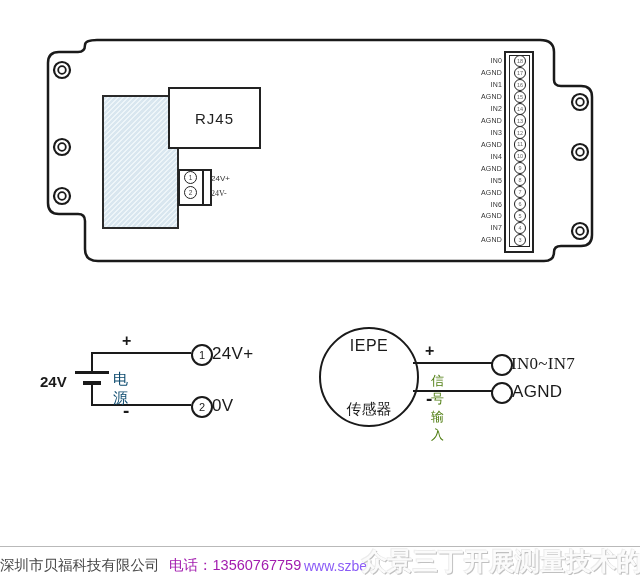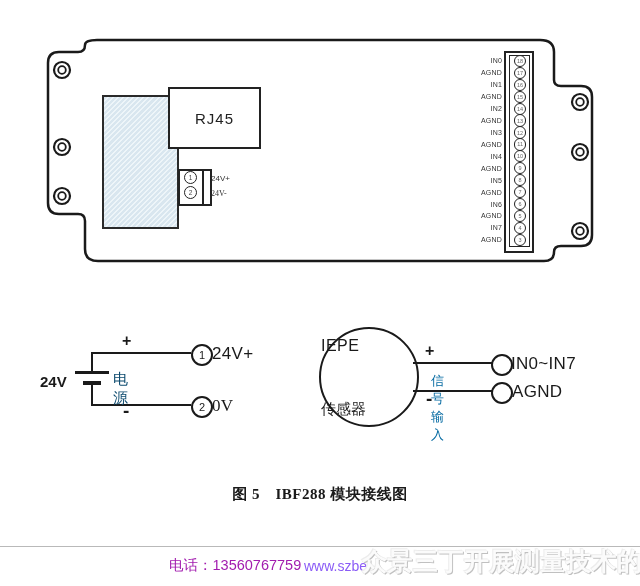--- a/index.html
+++ b/index.html
@@ -29,25 +29,25 @@
   .tpin{width:10.2px;height:10.2px;margin-left:12px;border:1.3px solid #222;border-radius:50%;
         background:#fff;display:flex;align-items:center;justify-content:center;
         font-size:5.5px;color:#666;flex:0 0 auto;}
   
   .wire{position:absolute;background:#1a1a1a;}
   .term-circle{position:absolute;width:18px;height:18px;border:2.2px solid #1a1a1a;border-radius:50%;
                background:#fff;display:flex;align-items:center;justify-content:center;font-size:11px;color:#1a1a1a;}
   .big-label{position:absolute;font-size:17px;color:#1a1a1a;transform:translateY(-50%);letter-spacing:.3px;}
   .sign{position:absolute;font-weight:bold;color:#1a1a1a;}
   .iepe-circle{position:absolute;left:319px;top:327px;width:96px;height:96px;border:2.6px solid #1a1a1a;
-               border-radius:50%;background:#fff;display:flex;flex-direction:column;align-items:flex-start;
+               border-radius:50%;background:#fff;display:flex;flex-direction:column;align-items:center;
                justify-content:center;line-height:1.25;font-weight:500;}
   .iepe-l1{font-size:16px;letter-spacing:.5px;}
   .iepe-l2{font-size:15px;margin-top:44px;}
-  .signal-lbl{position:absolute;left:431px;top:372px;font-size:13px;color:#0369a1;letter-spacing:1px;}
+  .signal-lbl{position:absolute;left:431px;top:372px;font-size:13px;color:#4d7c0f;letter-spacing:1px;}
   .src-v{position:absolute;left:40px;top:373px;font-size:15px;font-weight:bold;text-align:right;}
   .src-name{position:absolute;left:113px;top:370px;font-size:15px;color:#0c4a6e;letter-spacing:1px;}
   
   .caption{position:absolute;left:0;top:485px;width:640px;text-align:center;
            font-family:"Liberation Serif",serif;font-weight:bold;font-size:15px;color:#1a1a1a;letter-spacing:.5px;}
   
   .divider{position:absolute;left:0;top:546px;width:640px;height:1px;background:#b9b9b9;}
   .f-company{position:absolute;left:0px;top:556px;font-size:14.5px;color:#474747;}
   .f-phone{position:absolute;left:169px;top:556px;font-size:14.5px;color:#a21caf;}
   .f-url{position:absolute;left:304px;top:558px;font-size:14px;color:#8b5cf6;}
@@ -220,39 +220,39 @@
     <div class="sign" style="left:123px;top:400px;font-size:19px;">-</div>
     <div class="src-v">24V</div>
     <div class="src-name">电源</div>
     <div class="term-circle" style="left:191px;top:344px;">
       <span>1</span>
     </div>
     <div class="big-label" style="left:212px;top:353.5px;">24V+</div>
     <div class="term-circle" style="left:191px;top:396px;">
       <span>2</span>
     </div>
-    <div class="big-label" style="left:212px;top:405.5px;font-family:Liberation Serif, serif;">0V</div>
+    <div class="big-label" style="left:212px;top:405.5px;">0V</div>
   </div>
 
   <div class="abs" style="left:0;top:0;">
     <div class="iepe-circle">
       <span class="iepe-l1">IEPE</span>
       <span class="iepe-l2">传感器</span>
     </div>
     <div class="sign" style="left:425px;top:342px;font-size:16px;">+</div>
     <div class="wire" style="left:413px;top:361.8px;width:79px;height:2.4px;"></div>
     <div class="signal-lbl">信号输入</div>
     <div class="wire" style="left:413px;top:389.8px;width:79px;height:2.4px;"></div>
     <div class="sign" style="left:426px;top:388px;font-size:19px;">-</div>
     <div class="term-circle" style="left:491px;top:354px;"></div>
-    <div class="big-label" style="left:511px;top:363.5px;">IN0~IN7</div>
+    <div class="big-label" style="left:511px;top:363.5px;font-family:Liberation Serif, serif;">IN0~IN7</div>
     <div class="term-circle" style="left:491px;top:382px;"></div>
     <div class="big-label" style="left:512px;top:391.5px;">AGND</div>
   </div>
 
-  <div class="caption">图 5　IBF288 模块接线图</div>
 
   <div class="divider"></div>
+  <div class="f-company">深圳市贝福科技有限公司</div>
   <div class="f-phone">电话：13560767759</div>
   <div class="f-url">www.szbe</div>
   <div class="watermark">众景三丁开展测量技术的探讨</div>
 
 </div>
 
 </body></html>

